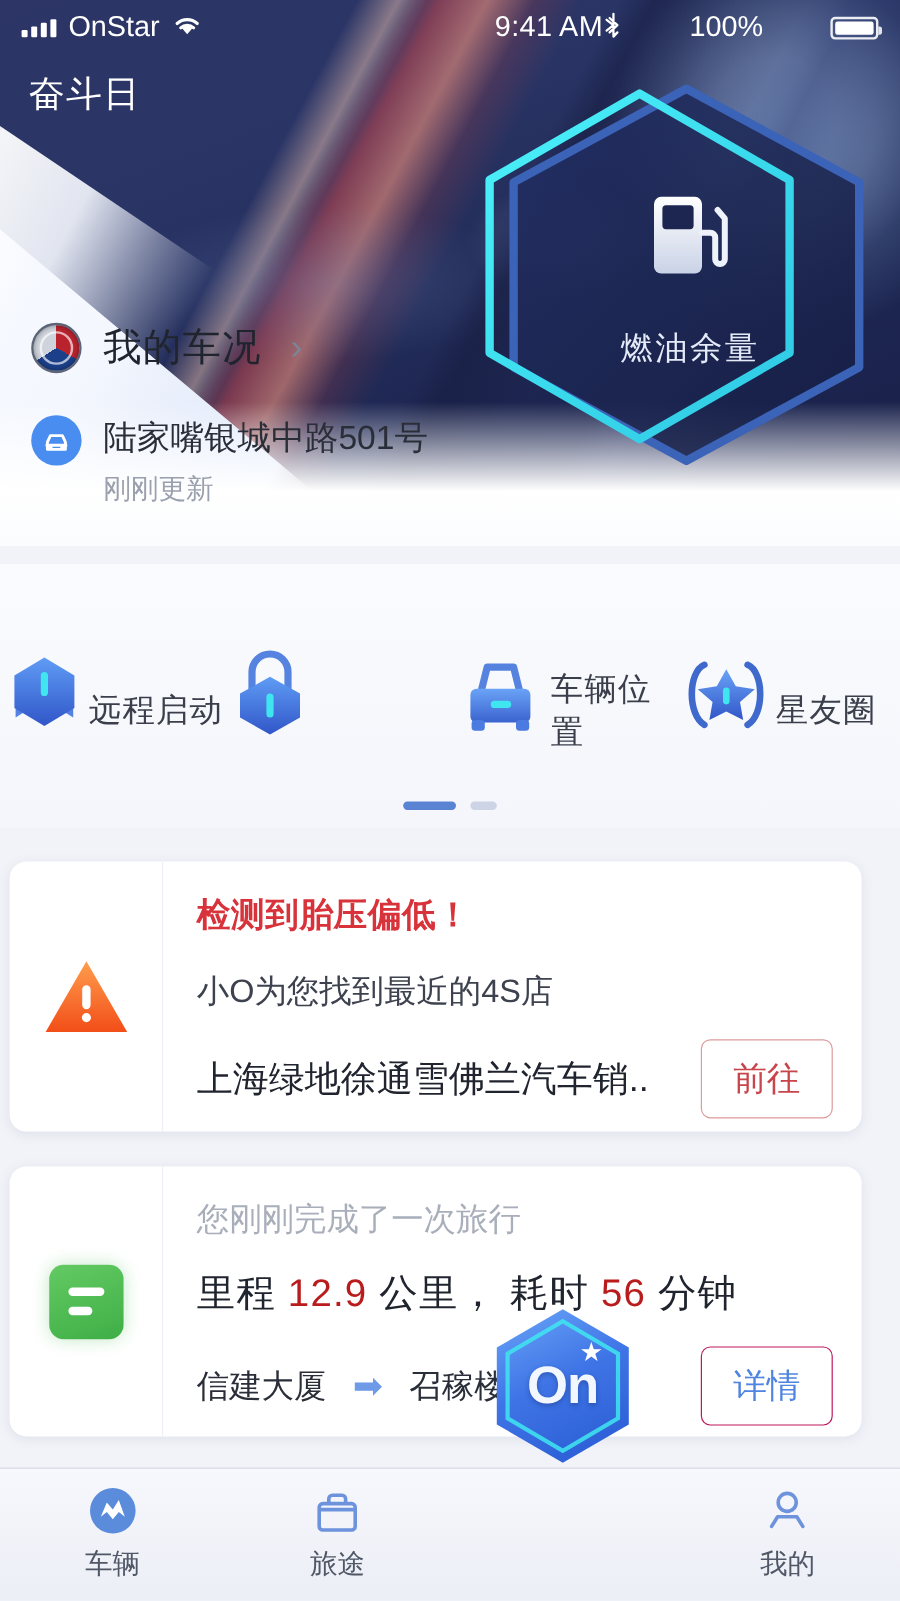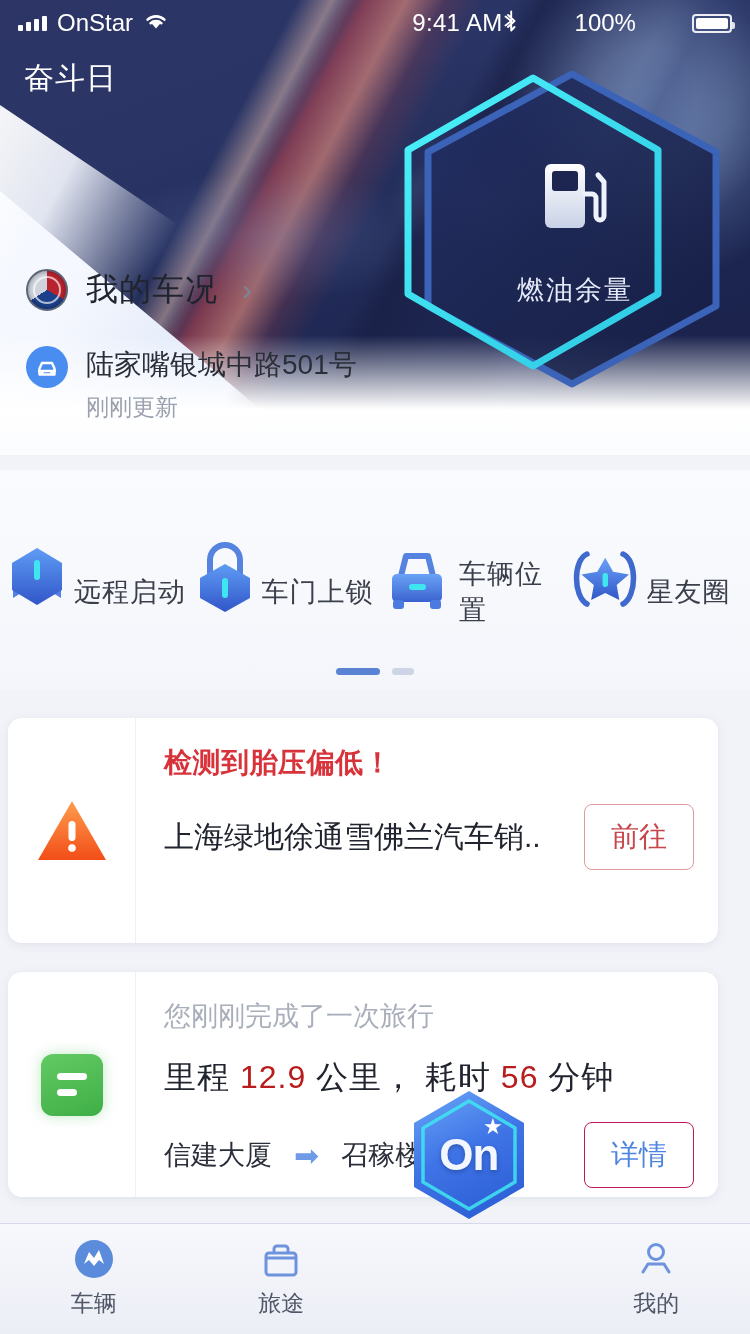--- a/index.html
+++ b/index.html
@@ -261,21 +261,20 @@
               <linearGradient id="bg2" x1="0" y1="0" x2="0" y2="1">
             <stop offset="0%" stop-color="#5f9cf5"></stop>
                 <stop offset="100%" stop-color="#3156c8"></stop>
               </linearGradient>
             </defs>
           <path d="M22 36 V20 a15 15 0 0 1 30 0 v16" stroke="#5583df" stroke-width="6" fill="none" stroke-linecap="round"></path>
           <polygon points="37,24 62,38 62,58 37,72 12,58 12,38" fill="url(#bg2)"></polygon>
           <rect x="34" y="38" width="6" height="20" rx="3" fill="#3fe6f0"></rect>
         </svg>
       </div>
-      <div class="qa-label">车门上锁</div>
     </div>
     <div class="qa">
       <div class="qa-ico">
         <svg width="84" height="80" viewBox="0 0 84 80">
           <defs>
               <linearGradient id="bg3" x1="0" y1="0" x2="0" y2="1">
             <stop offset="0%" stop-color="#6aa3f7"></stop>
                 <stop offset="100%" stop-color="#3b63cf"></stop>
               </linearGradient>
             </defs>
@@ -323,20 +322,21 @@
               </linearGradient>
             </defs>
           <path d="M37 3 L71 62 H3 Z" fill="url(#wg)" stroke="none" stroke-linejoin="round"></path>
           <rect x="33.5" y="23" width="7" height="20" rx="3.5" fill="#fff"></rect>
           <circle cx="37" cy="50" r="3.8" fill="#fff"></circle>
         </svg>
       </span>
     </div>
     <div class="card-body">
       <div class="alert-title">检测到胎压偏低！</div>
+      <div class="alert-sub">小O为您找到最近的4S店</div>
       <div class="alert-row">
         <span class="alert-shop">上海绿地徐通雪佛兰汽车销..</span>
         <button class="btn-out">前往</button>
       </div>
     </div>
   </div>
 
   <div class="card" id="trip-card">
     <div class="card-ico">
       <span class="green">

